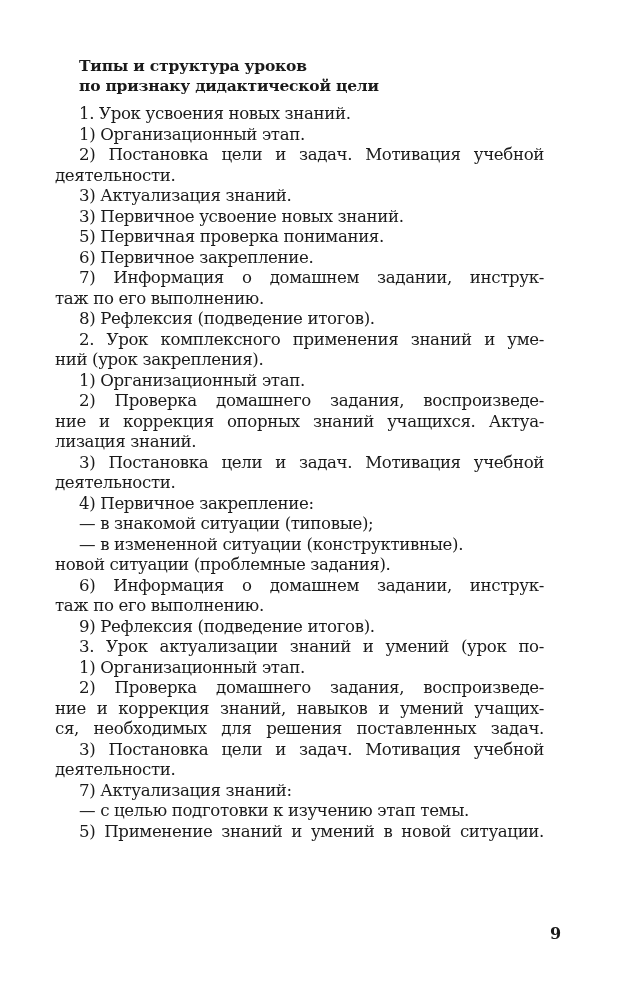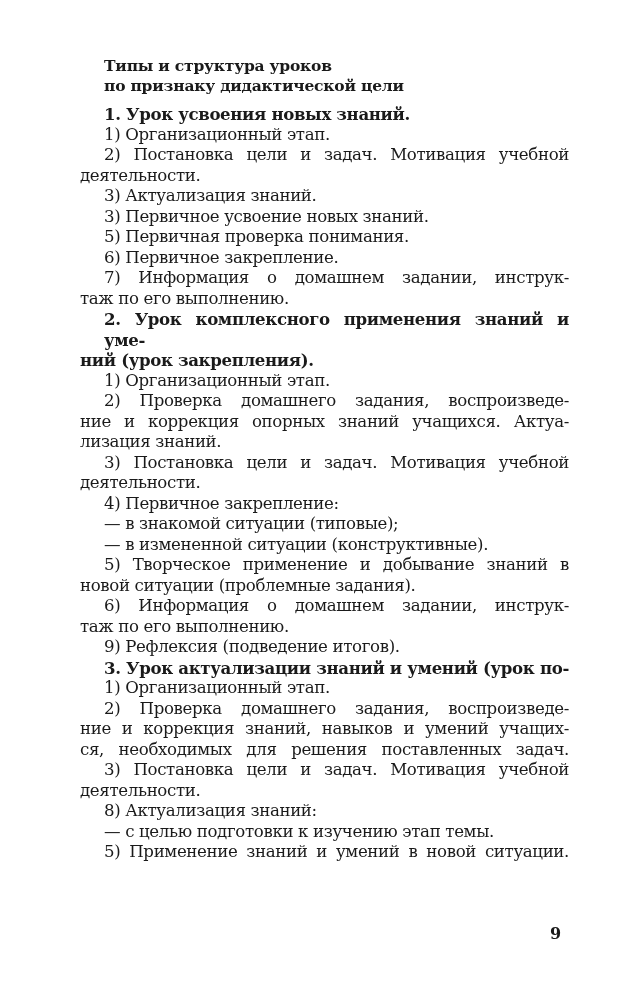--- a/index.html
+++ b/index.html
@@ -10,40 +10,40 @@
     body {
       width: 634px;
       height: 1000px;
       position: relative;
       overflow: hidden;
       color: #1a1a1a;
       font-family: "DejaVu Serif", "Liberation Serif", serif;
     }
     .page {
       position: absolute;
-      left: 80px;
+      left: 55px;
       top: 56px;
       width: 489px;
     }
     .title {
       font-family: "DejaVu Serif", serif;
       font-weight: bold;
       font-size: 15.5px;
       line-height: 20px;
       margin: 0 0 0 24px;
       letter-spacing: -0.2px;
     }
     .title-line { display: block; white-space: nowrap; }
     .content {
       margin-top: 8px;
       font-size: 16.6px;
       line-height: 20.5px;
       letter-spacing: -0.35px;
     }
-    .heading { font-weight: bold; }
+    .heading { font-weight: normal; }
     .line { display: block; white-space: nowrap; }
     .line.just { text-align: justify; text-align-last: justify; white-space: normal; }
     .line.ind { padding-left: 24px; }
     .page-number {
       position: absolute;
       left: 550px;
       top: 924px;
       font-weight: bold;
       font-size: 16px;
       font-family: "DejaVu Serif", serif;
@@ -61,42 +61,42 @@
       <span class="line ind heading">1.  Урок усвоения новых знаний.</span>
       <span class="line ind">1) Организационный этап.</span>
       <span class="line ind just">2) Постановка цели и задач. Мотивация учебной</span>
       <span class="line">деятельности.</span>
       <span class="line ind">3) Актуализация знаний.</span>
       <span class="line ind">3) Первичное усвоение новых знаний.</span>
       <span class="line ind">5) Первичная проверка понимания.</span>
       <span class="line ind">6) Первичное закрепление.</span>
       <span class="line ind just">7) Информация о домашнем задании, инструк-</span>
       <span class="line">таж по его выполнению.</span>
+      <span class="line ind">8) Рефлексия (подведение итогов).</span>
       <span class="line ind just heading">2.  Урок комплексного применения знаний и уме-</span>
       <span class="line heading">ний (урок закрепления).</span>
       <span class="line ind">1) Организационный этап.</span>
       <span class="line ind just">2) Проверка домашнего задания, воспроизведе-</span>
       <span class="line just">ние и коррекция опорных знаний учащихся. Актуа-</span>
       <span class="line">лизация знаний.</span>
       <span class="line ind just">3) Постановка цели и задач. Мотивация учебной</span>
       <span class="line">деятельности.</span>
       <span class="line ind">4) Первичное закрепление:</span>
       <span class="line ind">— в знакомой ситуации (типовые);</span>
       <span class="line ind">— в измененной ситуации (конструктивные).</span>
-      <span class="line ind just">5) Творческое применение и добывание знаний в</span>
       <span class="line">новой ситуации (проблемные задания).</span>
       <span class="line ind just">6) Информация о домашнем задании, инструк-</span>
       <span class="line">таж по его выполнению.</span>
       <span class="line ind">9) Рефлексия (подведение итогов).</span>
       <span class="line ind just heading">3.  Урок актуализации знаний и умений (урок по-</span>
       <span class="line ind">1) Организационный этап.</span>
       <span class="line ind just">2) Проверка домашнего задания, воспроизведе-</span>
       <span class="line just">ние и коррекция знаний, навыков и умений учащих-</span>
       <span class="line just">ся, необходимых для решения поставленных задач.</span>
       <span class="line ind just">3) Постановка цели и задач. Мотивация учебной</span>
       <span class="line">деятельности.</span>
-      <span class="line ind">8) Актуализация знаний:</span>
+      <span class="line ind">7) Актуализация знаний:</span>
       <span class="line ind">— с целью подготовки к изучению этап темы.</span>
       <span class="line ind just">5) Применение знаний и умений в новой ситуации.</span>
     </div>
 </div>
 
 <div class="page-number">9</div>
 
 </body></html>

